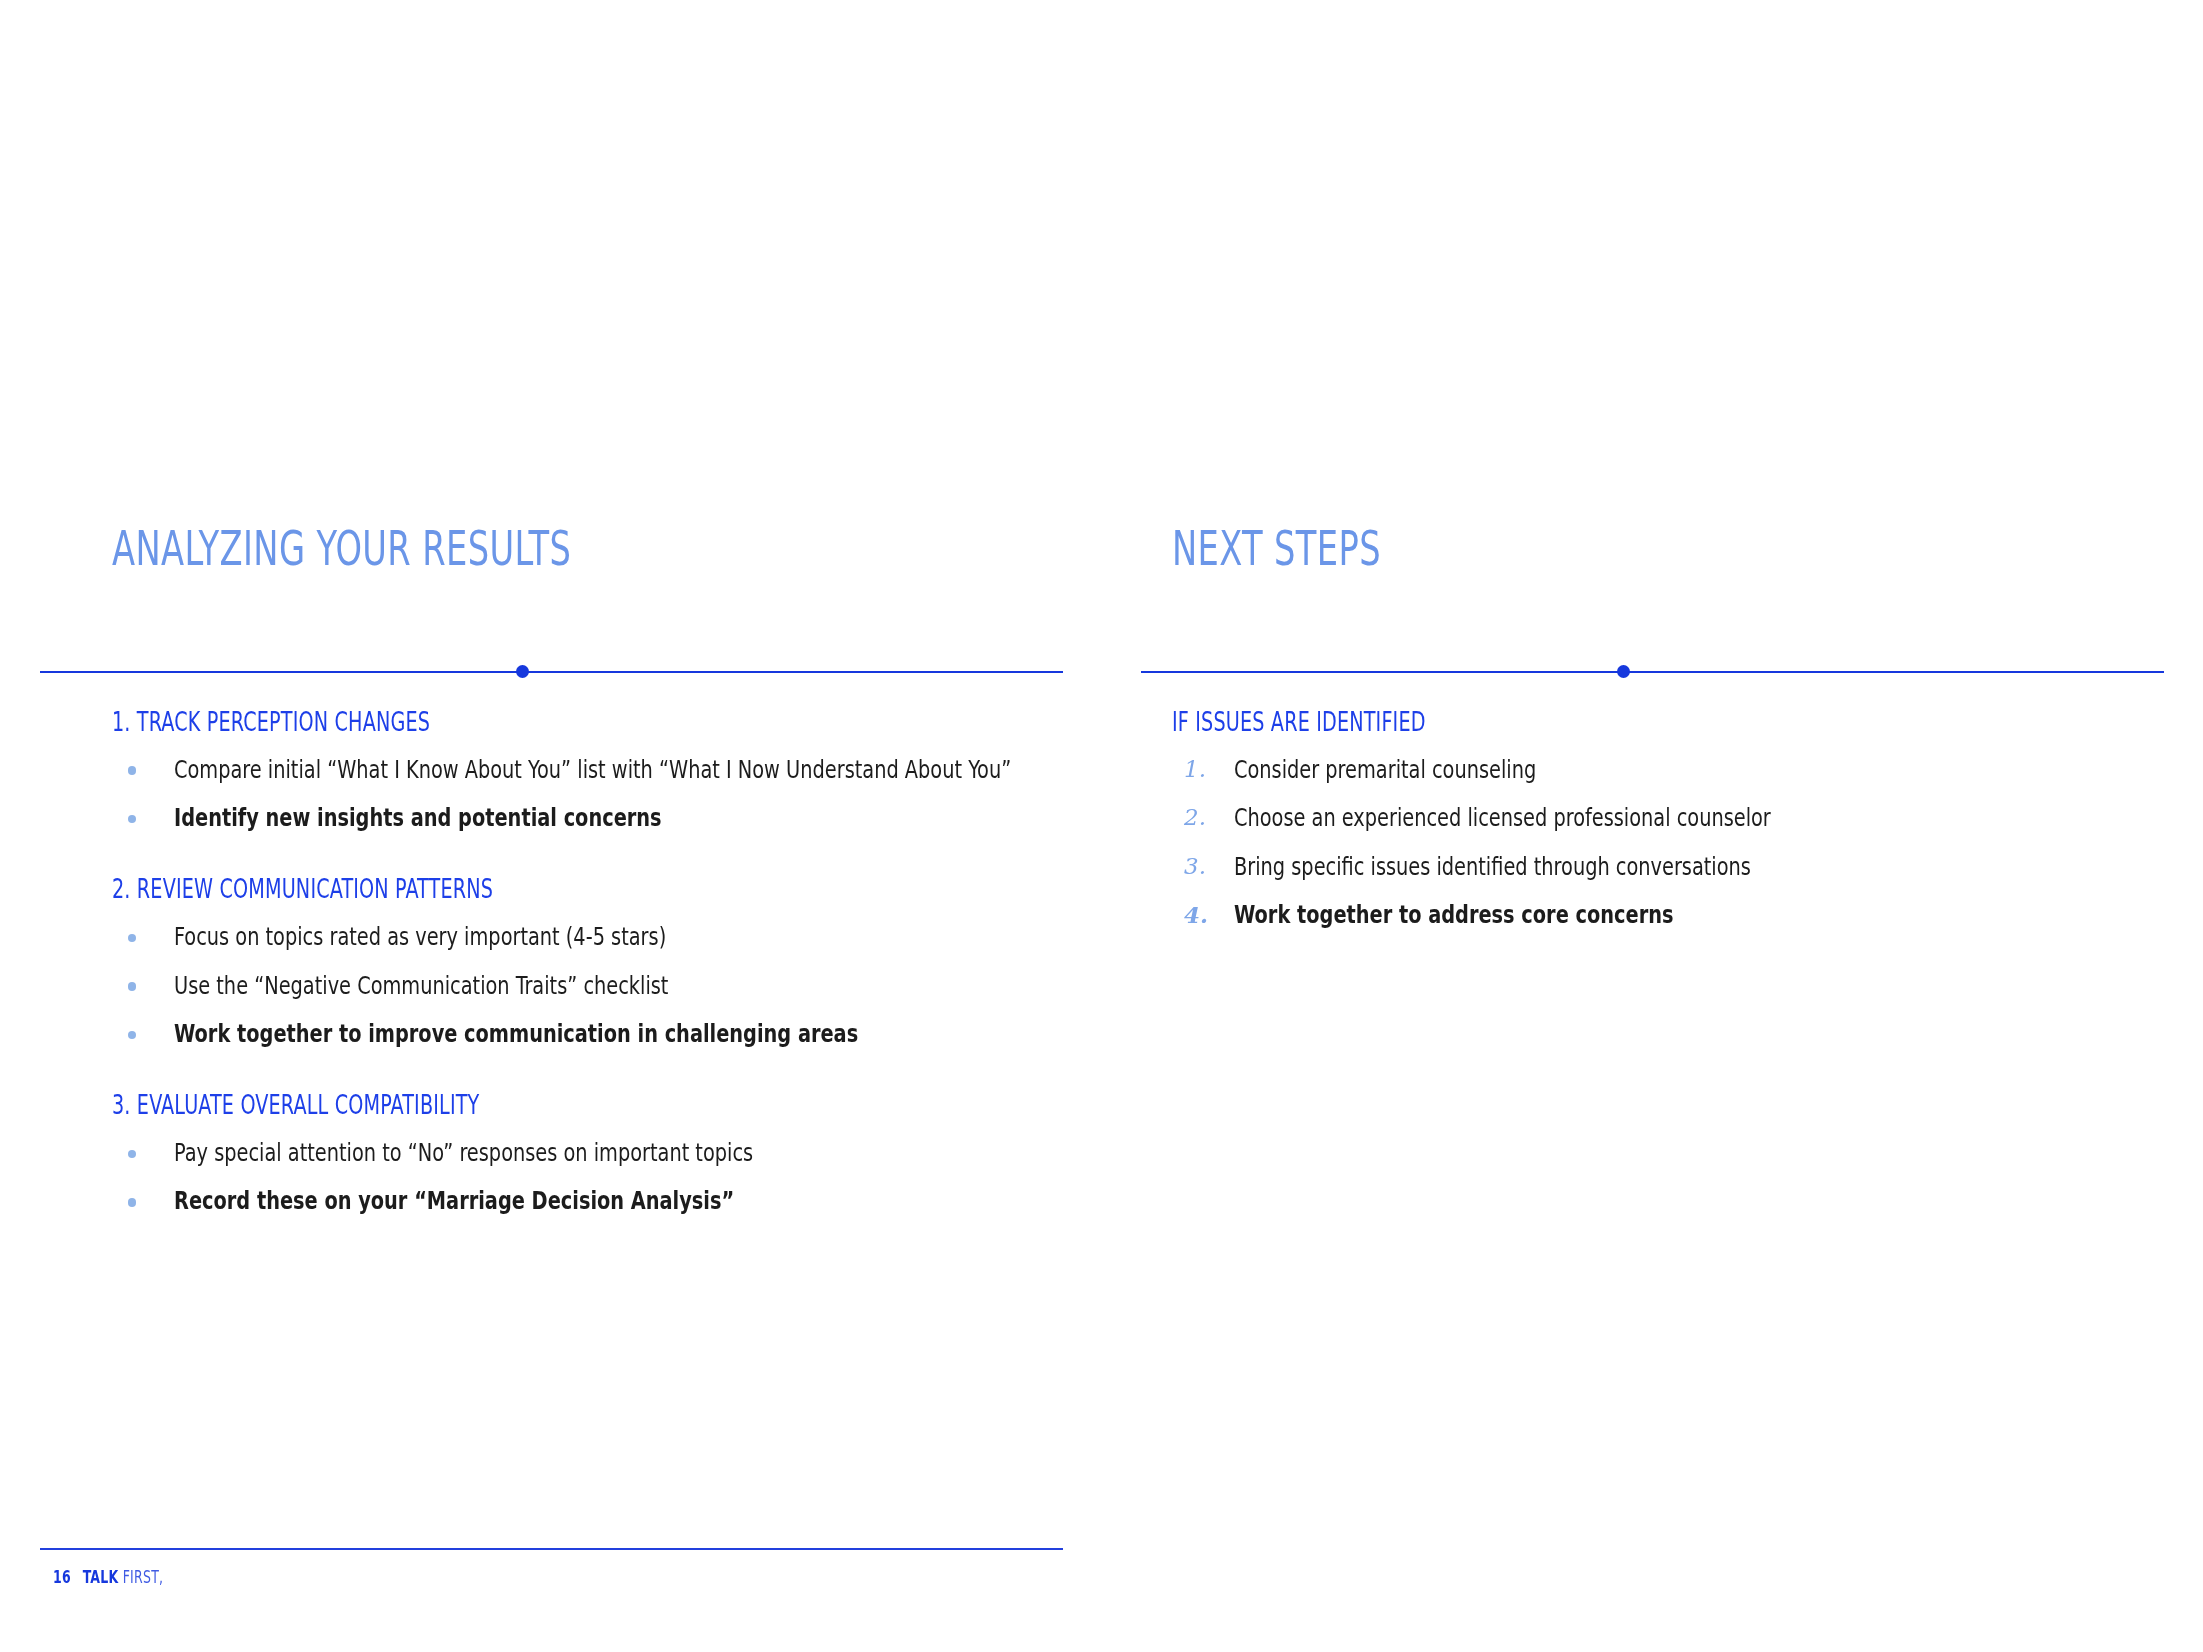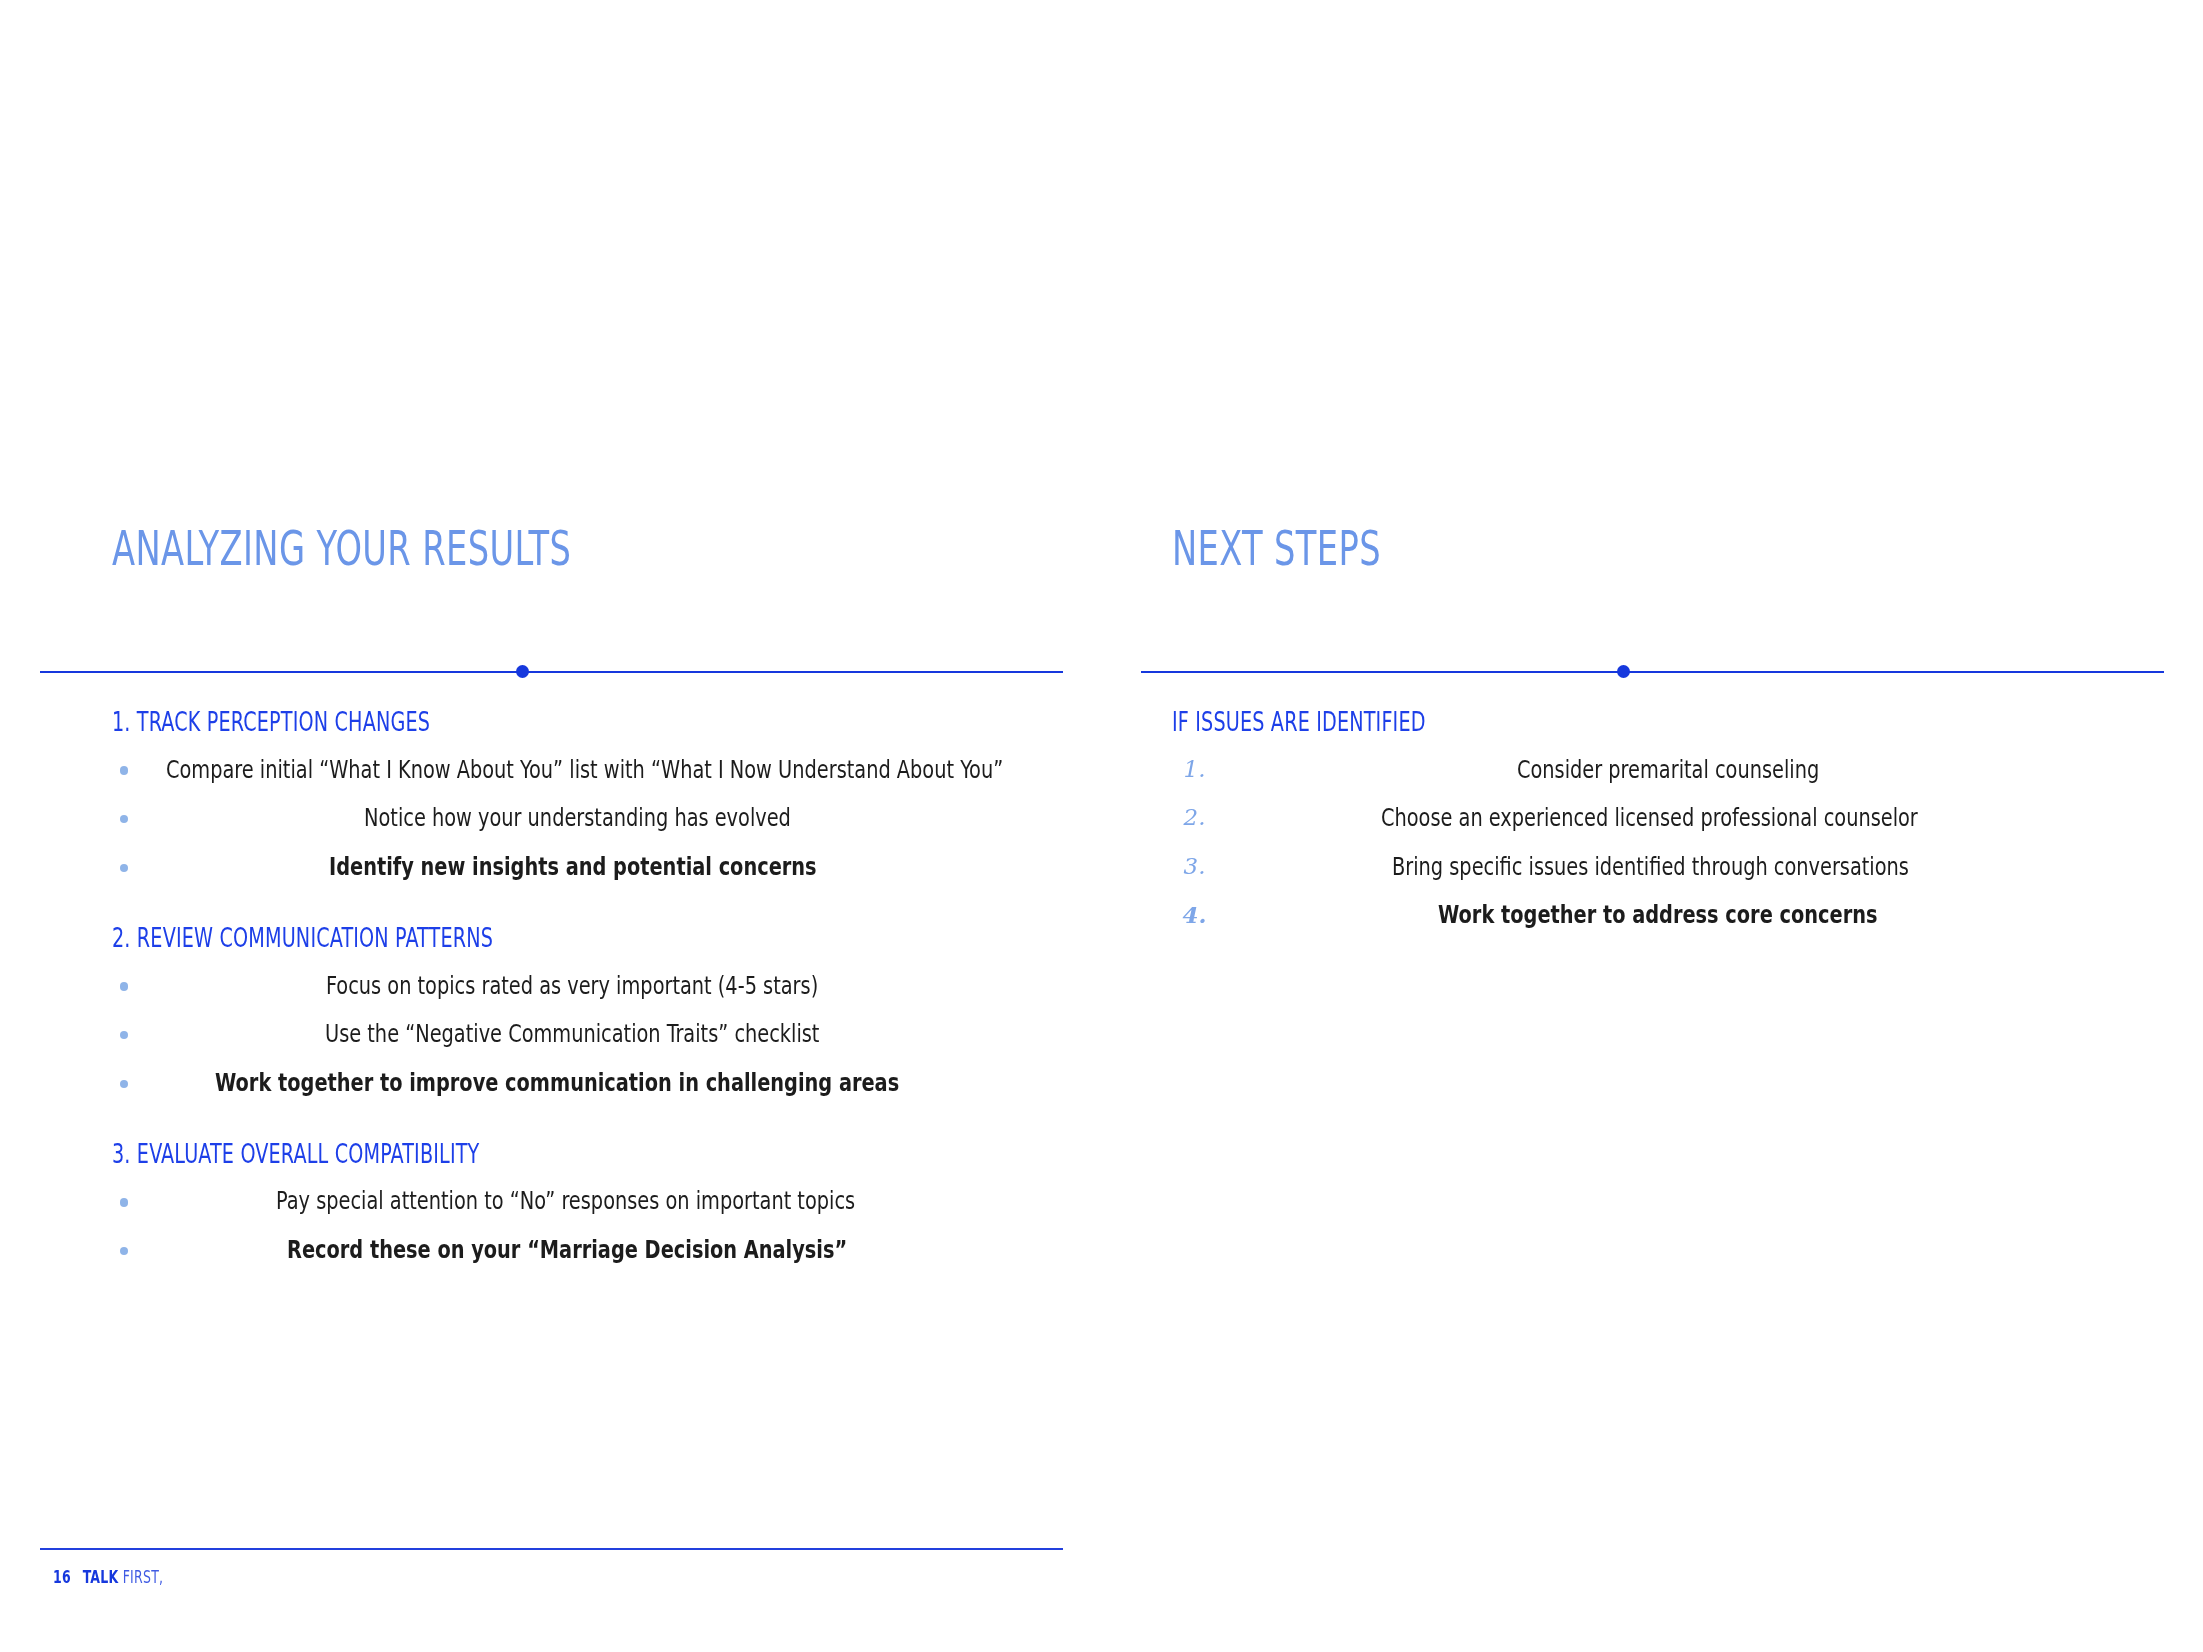--- a/index.html
+++ b/index.html
@@ -103,24 +103,23 @@
     font-size: 26px;
     line-height: 31px;
     letter-spacing: 0.2px;
     color: #1d3fe8;
     transform: scaleX(0.82);
     transform-origin: left center;
     white-space: nowrap;
   }
 
   ul.bullets, ol.numbers {
-    margin: 4px;
+    margin: 12px;
     padding: 0;
     list-style: none;
-    text-align: center;
   }
 
   li.item {
     position: relative;
     padding-left: 50px;
     margin-bottom: 15.6px;
     font-family: "DejaVu Sans Condensed", "Liberation Sans Narrow", "Liberation Sans", sans-serif;
     font-weight: 400;
     font-size: 25px;
     line-height: 33px;
@@ -212,24 +211,20 @@
 
         <div class="section">
           <h2 class="section-heading">1. TRACK PERCEPTION CHANGES</h2>
           <ul class="bullets">
             <li class="item bullet-item">
               <span class="marker"></span>
               <span class="item-text">Compare initial “What I Know About You” list with “What I Now Understand About You”</span>
             </li>
             <li class="item bullet-item">
               <span class="marker"></span>
-              <span class="item-text">Notice how your understanding has evolved</span>
-            </li>
-            <li class="item bullet-item">
-              <span class="marker"></span>
               <span class="item-text">Identify new insights and potential concerns</span>
             </li>
           </ul>
         </div>
 
         <div class="section">
           <h2 class="section-heading">2. REVIEW COMMUNICATION PATTERNS</h2>
           <ul class="bullets">
             <li class="item bullet-item">
               <span class="marker"></span>

